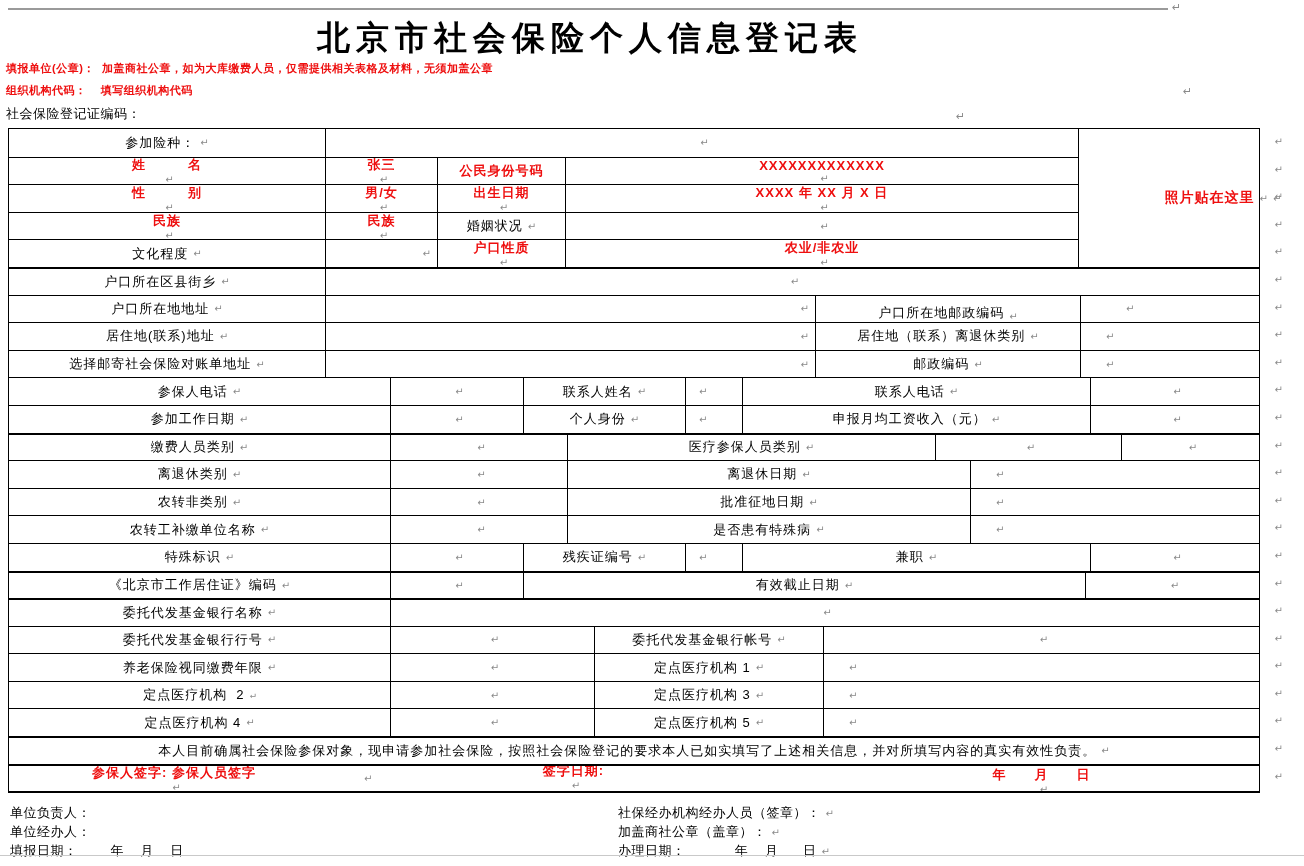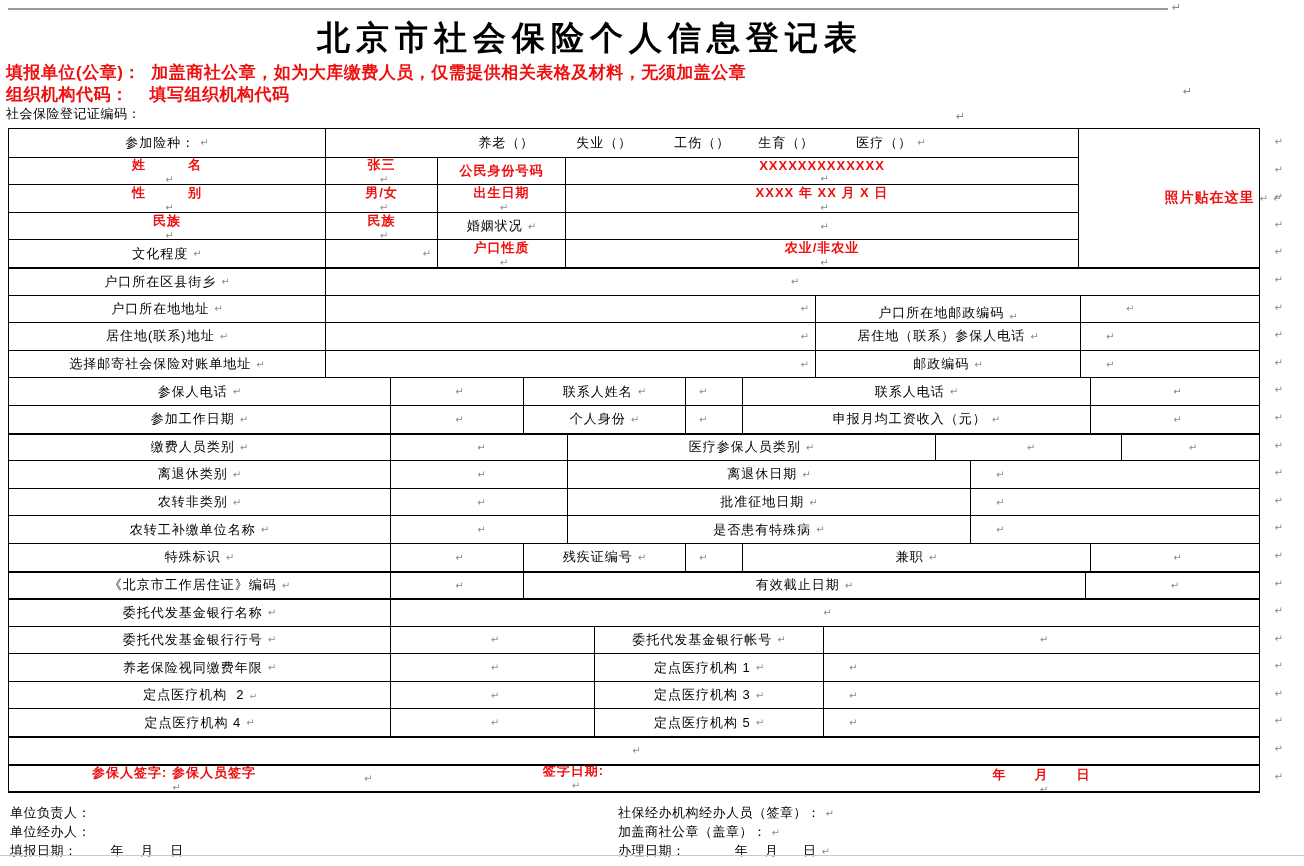--- a/index.html
+++ b/index.html
@@ -5,21 +5,21 @@
   :root{ --red:#ee0f0f; --ink:#000; --pm:#8a8a8a; }
   html,body{margin:0;padding:0;background:#fff;}
   body{width:1304px;height:866px;position:relative;overflow:hidden;
        font-family:"Liberation Sans","DejaVu Sans",sans-serif;color:var(--ink);}
   
   #topline{position:absolute;left:8px;top:8px;width:1160px;border-top:2px solid #9a9a9a;}
   .abs-pm{position:absolute;color:var(--pm);font-size:11px;}
   #title{position:absolute;left:0;top:16px;width:1180px;text-align:center;
          font-family:"Liberation Serif","DejaVu Serif",serif;font-weight:bold;
          font-size:33px;letter-spacing:6px;white-space:nowrap;}
-  .rednote{position:absolute;left:6px;color:var(--red);font-weight:bold;font-size:17px;
+  .rednote{position:absolute;left:6px;color:var(--red);font-weight:bold;font-size:11px;
            letter-spacing:.5px;white-space:pre;}
   #note1{top:61px;}
   #note2{top:83px;}
   #regno{position:absolute;left:6px;top:105px;font-size:13px;letter-spacing:.5px;}
   
   #grid{position:absolute;left:8px;top:128px;width:1250px;border:1px solid #000;
         border-bottom-width:2px;background:#fff;box-sizing:content-box;}
   .row{display:flex;position:relative;height:27.6px;}
   .cell{display:flex;align-items:center;justify-content:center;box-sizing:border-box;
         border-right:1px solid #000;font-size:13px;letter-spacing:1px;
@@ -53,21 +53,21 @@
 <div id="title">北京市社会保险个人信息登记表</div>
 <div id="note1" class="rednote">填报单位(公章)：  加盖商社公章，如为大库缴费人员，仅需提供相关表格及材料，无须加盖公章</div>
 <div id="note2" class="rednote">组织机构代码：    填写组织机构代码</div>
 <span class="abs-pm" style="left:1183px;top:85px;">↵</span>
 <div id="regno">社会保险登记证编码：</div>
 <span class="abs-pm" style="left:956px;top:110px;">↵</span>
 
 <div id="grid">
   <div class="row">
       <div class="cell aC" style="flex: 0 0 317px;"><span>参加险种：</span><span class="pm">↵</span></div>
-      <div class="cell aC" style="flex: 0 0 753px;"><span>养老（）　　　失业（）　　　工伤（）　　生育（）　　　医疗（）</span><span class="pm">↵</span></div>
+      <div class="cell aC" style="flex: 0 0 753px;"><span class="pm">↵</span></div>
       <div class="cell aC nb" style="flex: 0 0 180px;"></div>
       <span class="pm rmark">↵</span>
     </div>
     <div class="row">
       <div class="cell aC red" style="flex: 0 0 317px;"><span>姓　　　名</span><span class="pm">↵</span></div>
       <div class="cell aC red" style="flex: 0 0 112px;"><span>张三</span><span class="pm">↵</span></div>
       <div class="cell aC red" style="flex: 0 0 128px;"><span>公民身份号码</span></div>
       <div class="cell aC red" style="flex: 0 0 513px;"><span>XXXXXXXXXXXXX</span><span class="pm">↵</span></div>
       <div class="cell aC nb" style="flex: 0 0 180px;"></div>
       <span class="pm rmark">↵</span>
@@ -104,21 +104,21 @@
     <div class="row">
       <div class="cell aC" style="flex: 0 0 317px;"><span>户口所在地地址</span><span class="pm">↵</span></div>
       <div class="cell aR" style="flex: 0 0 490px;"><span class="pm">↵</span></div>
       <div class="cell aC" style="flex: 0 0 265px; align-items: flex-end;"><span>户口所在地邮政编码</span><span class="pm">↵</span></div>
       <div class="cell aL" style="flex: 0 0 178px; padding-left: 40px;"><span class="pm">↵</span></div>
       <span class="pm rmark">↵</span>
     </div>
     <div class="row">
       <div class="cell aC" style="flex: 0 0 317px;"><span>居住地(联系)地址</span><span class="pm">↵</span></div>
       <div class="cell aR" style="flex: 0 0 490px;"><span class="pm">↵</span></div>
-      <div class="cell aC" style="flex: 0 0 265px;"><span>居住地（联系）参保人电话</span><span class="pm">↵</span></div>
+      <div class="cell aC" style="flex: 0 0 265px;"><span>居住地（联系）离退休类别</span><span class="pm">↵</span></div>
       <div class="cell aL" style="flex: 0 0 178px; padding-left: 20px;"><span class="pm">↵</span></div>
       <span class="pm rmark">↵</span>
     </div>
     <div class="row">
       <div class="cell aC" style="flex: 0 0 317px;"><span>选择邮寄社会保险对账单地址</span><span class="pm">↵</span></div>
       <div class="cell aR" style="flex: 0 0 490px;"><span class="pm">↵</span></div>
       <div class="cell aC" style="flex: 0 0 265px;"><span>邮政编码</span><span class="pm">↵</span></div>
       <div class="cell aL" style="flex: 0 0 178px; padding-left: 20px;"><span class="pm">↵</span></div>
       <span class="pm rmark">↵</span>
     </div>
@@ -212,21 +212,21 @@
       <span class="pm rmark">↵</span>
     </div>
     <div class="row">
       <div class="cell aC" style="flex: 0 0 382px;"><span>定点医疗机构 4</span><span class="pm">↵</span></div>
       <div class="cell aC" style="flex: 0 0 204px;"><span class="pm">↵</span></div>
       <div class="cell aC" style="flex: 0 0 229px;"><span>定点医疗机构 5</span><span class="pm">↵</span></div>
       <div class="cell aL" style="flex: 0 0 435px; padding-left: 20px;"><span class="pm">↵</span></div>
       <span class="pm rmark">↵</span>
     </div>
     <div class="row thick">
-      <div class="cell aC" style="flex: 0 0 1250px;"><span class="pm">↵</span></div>
+      <div class="cell aC" style="flex: 0 0 1250px;"><span>本人目前确属社会保险参保对象，现申请参加社会保险，按照社会保险登记的要求本人已如实填写了上述相关信息，并对所填写内容的真实有效性负责。</span><span class="pm">↵</span></div>
       <span class="pm rmark">↵</span>
     </div>
     <div class="row thick">
       <div class="cell aC nv red" style="flex: 0 0 330px;"><span>参保人签字: 参保人员签字</span><span class="pm">↵</span></div>
       <div class="cell aL nv" style="flex: 0 0 120px; padding-left: 20px;"><span class="pm">↵</span></div>
       <div class="cell aR nv red" style="flex: 0 0 235px;"><span>签字日期:</span><span class="pm">↵</span></div>
       <div class="cell aL nv red" style="flex: 0 0 565px; padding-left: 130px;"><span>年　　月　　日</span><span class="pm">↵</span></div>
       <span class="pm rmark">↵</span>
     </div>
     <div id="photo-cell">

